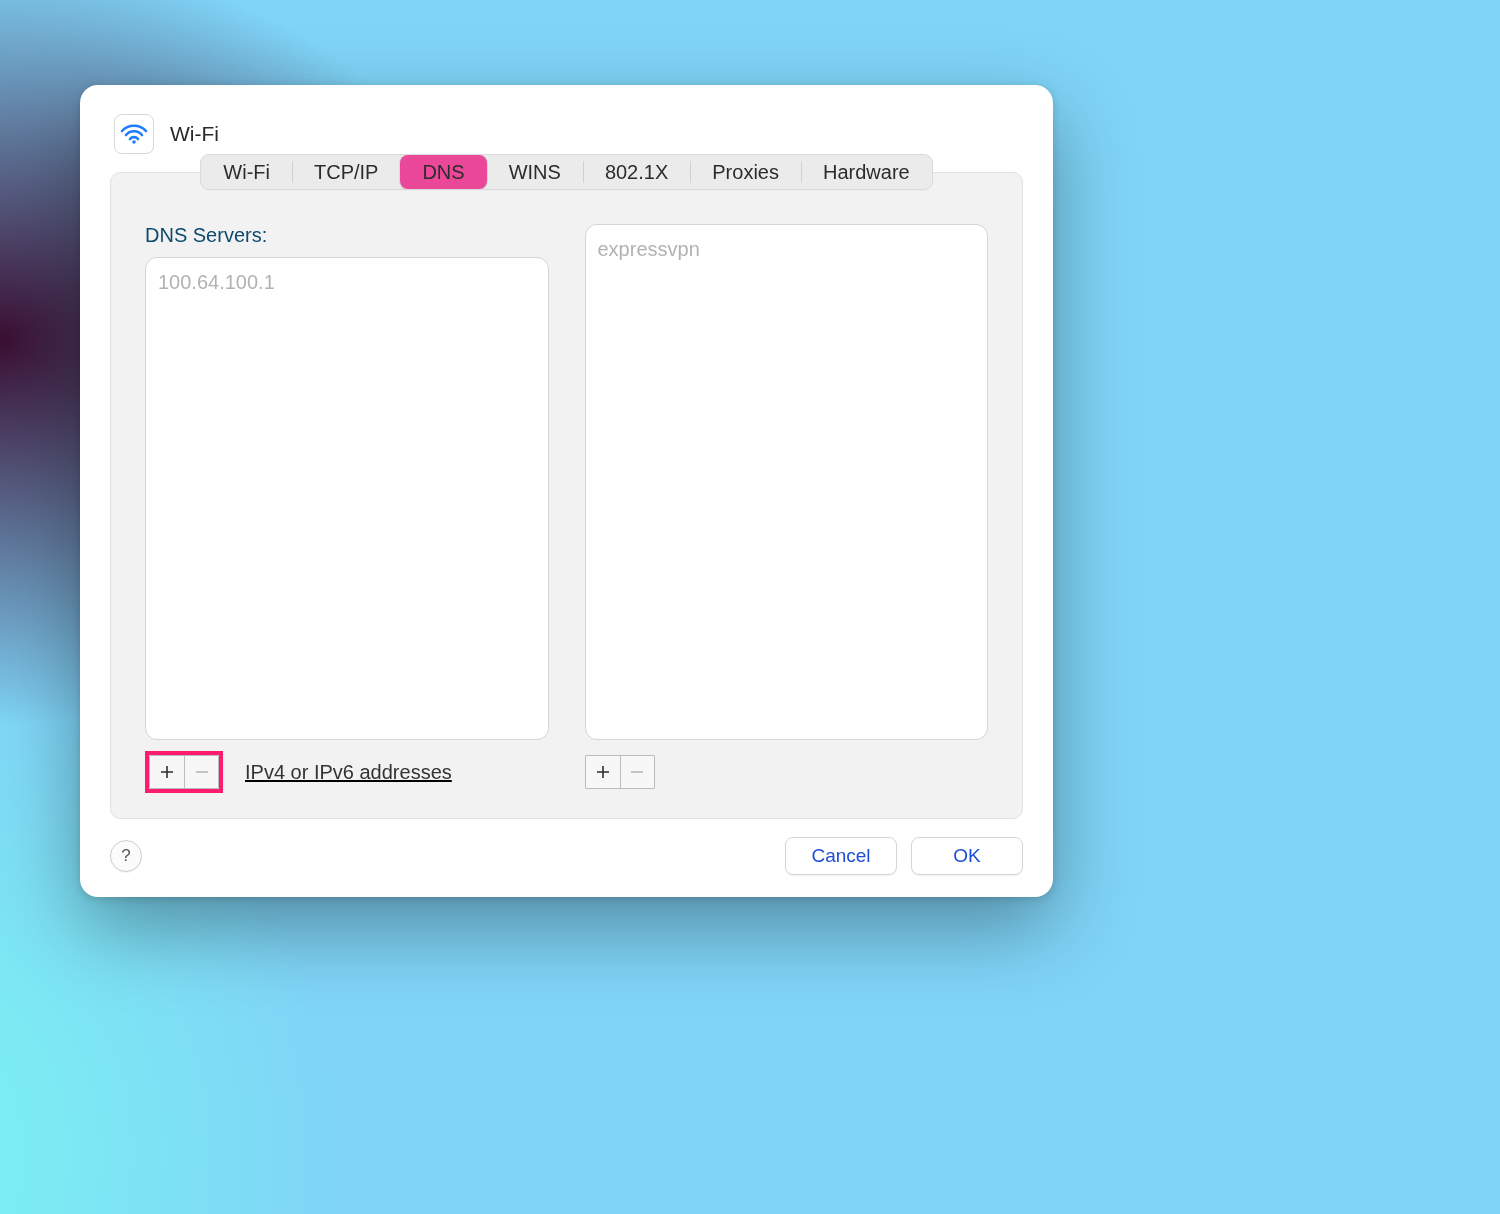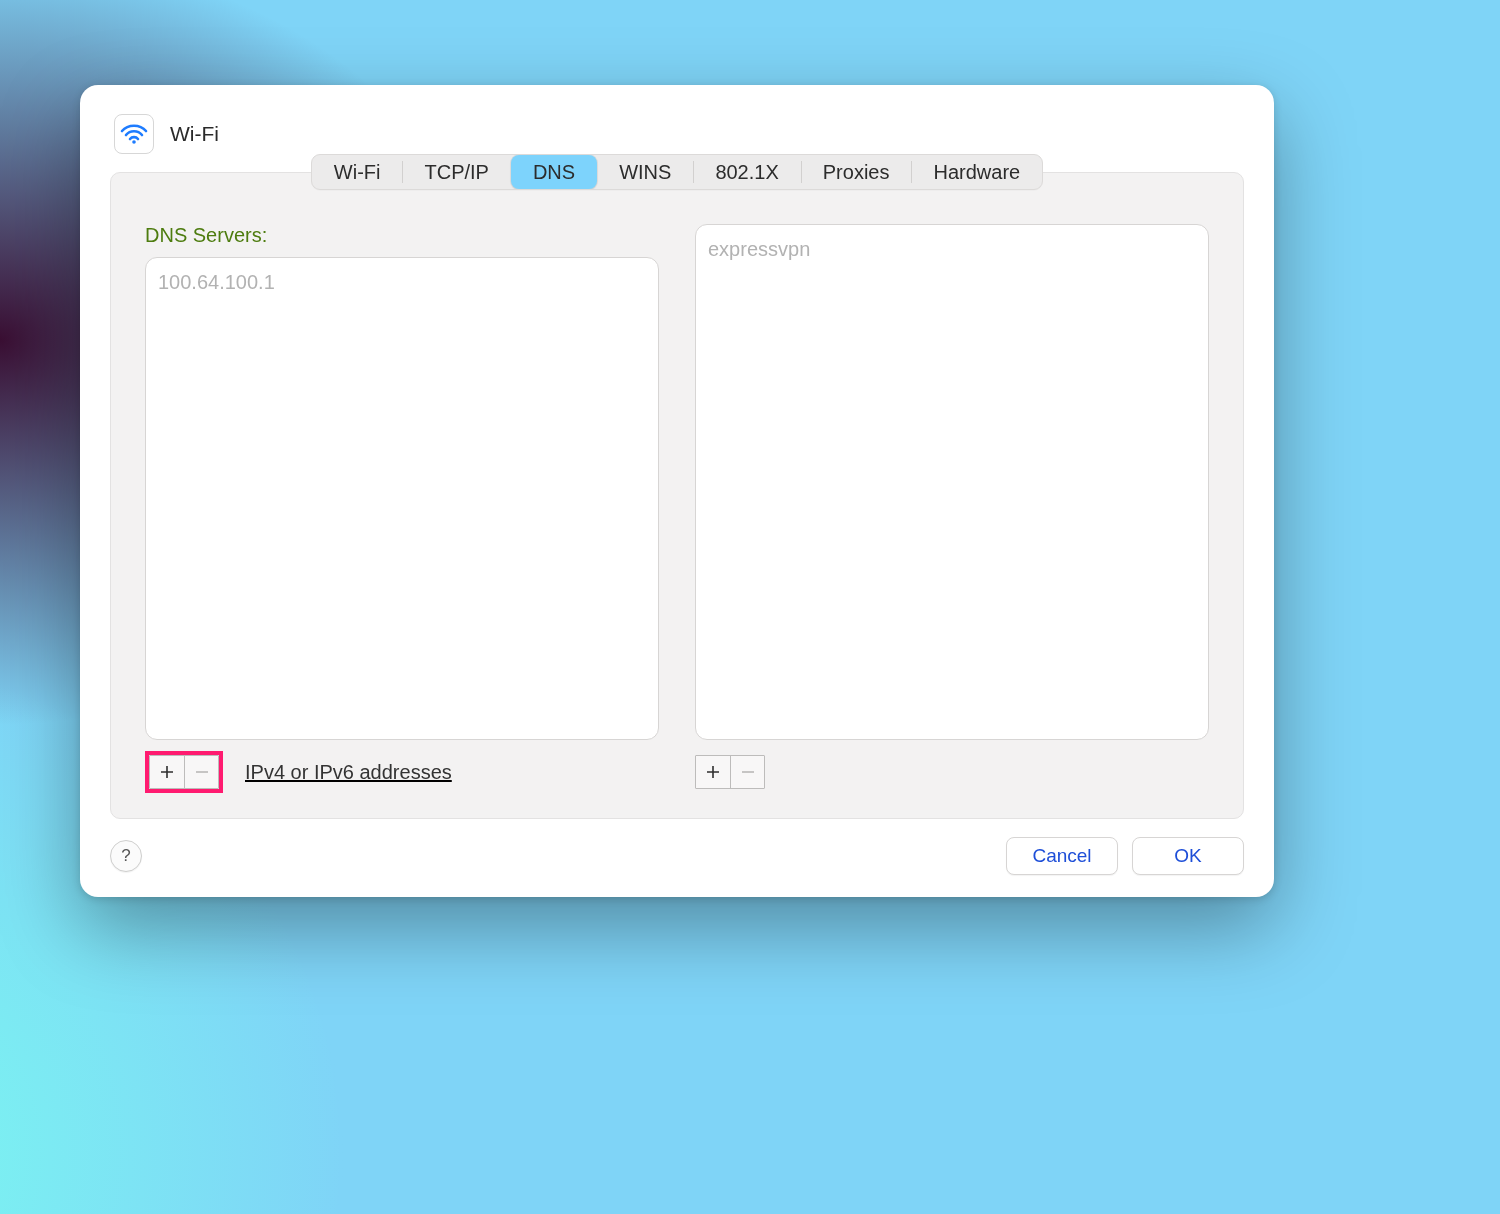--- a/index.html
+++ b/index.html
@@ -25,21 +25,21 @@
     position:absolute; inset:0;
     background:
       radial-gradient(1200px 300px at 55% 0%, rgba(255,255,255,0) 40%, rgba(36,54,255,.0) 41%),
       radial-gradient(2200px 900px at 100% 0%, rgba(40,66,243,0) 0%, rgba(40,66,243,0) 30%);
   }
 
   .window {
     position: absolute;
     left: 80px;
     top: 85px;
-    width: 1194px;
+    width: 973px;
     height: 812px;
     background: #ffffff;
     border-radius: 18px;
     box-shadow: 0 30px 80px rgba(0,0,0,0.35), 0 2px 8px rgba(0,0,0,0.15);
     display: flex;
     flex-direction: column;
     padding: 25px 30px 22px 30px;
   }
 
   .titlebar {
@@ -89,35 +89,35 @@
     position:relative;
     cursor:pointer;
     user-select:none;
   }
   .tab + .tab::before{
     content:"";
     position:absolute; left:0; top:6px; bottom:6px;
     width:1px; background:#d2d0cf;
   }
   .tab.active{
-    background:#7dd3fc;
+    background:#ec4899;
     border-radius:8px;
     box-shadow: 0 1px 2px rgba(0,0,0,0.08), 0 0 0 1px rgba(0,0,0,0.05);
     z-index:2;
   }
   .tab.active::before, .tab.active + .tab::before { display:none; }
 
   .columns {
     display:flex;
     gap: 36px;
     flex:1;
     margin-top: 16px;
   }
   .col { flex:1; display:flex; flex-direction:column; }
-  .col-label { font-size: 20px; color:#4d7c0f; margin-bottom: 10px; }
+  .col-label { font-size: 20px; color:#0c4a6e; margin-bottom: 10px; }
   .listbox {
     flex:1;
     background:#ffffff;
     border:1px solid #d7d5d4;
     border-radius:12px;
     padding: 8px 12px;
     min-height: 420px;
     overflow:auto;
   }
   .list-item { font-size: 20px; color:#b2b2b2; line-height:1.6; }

